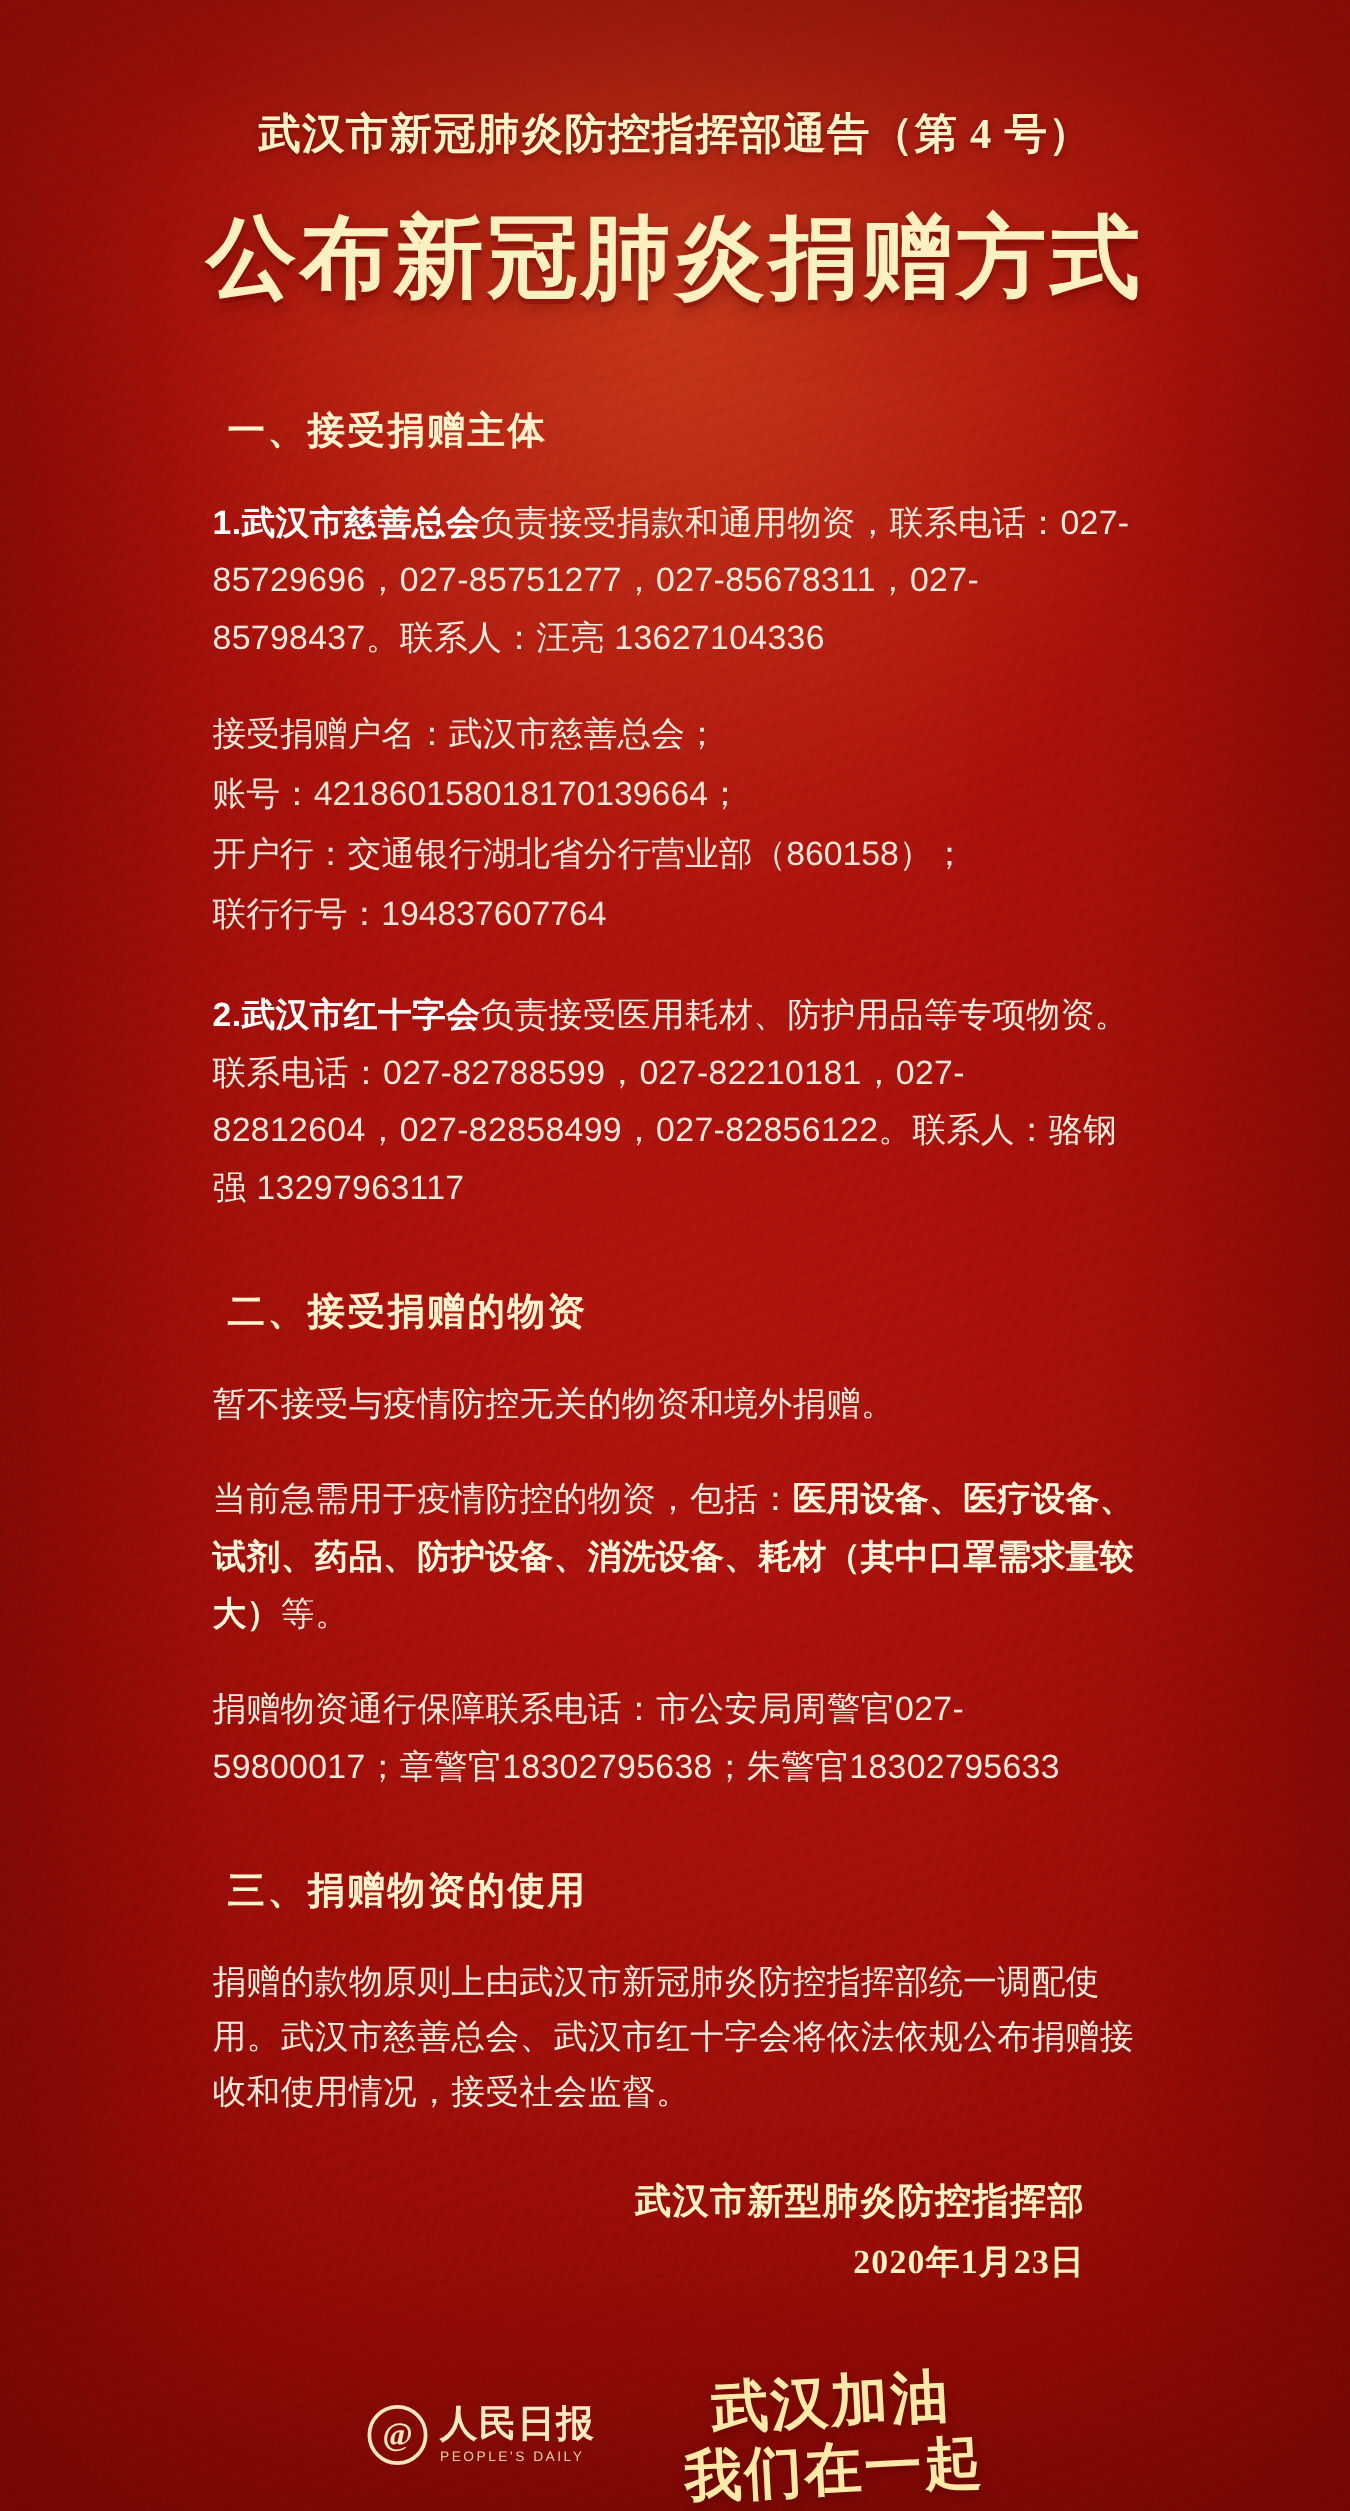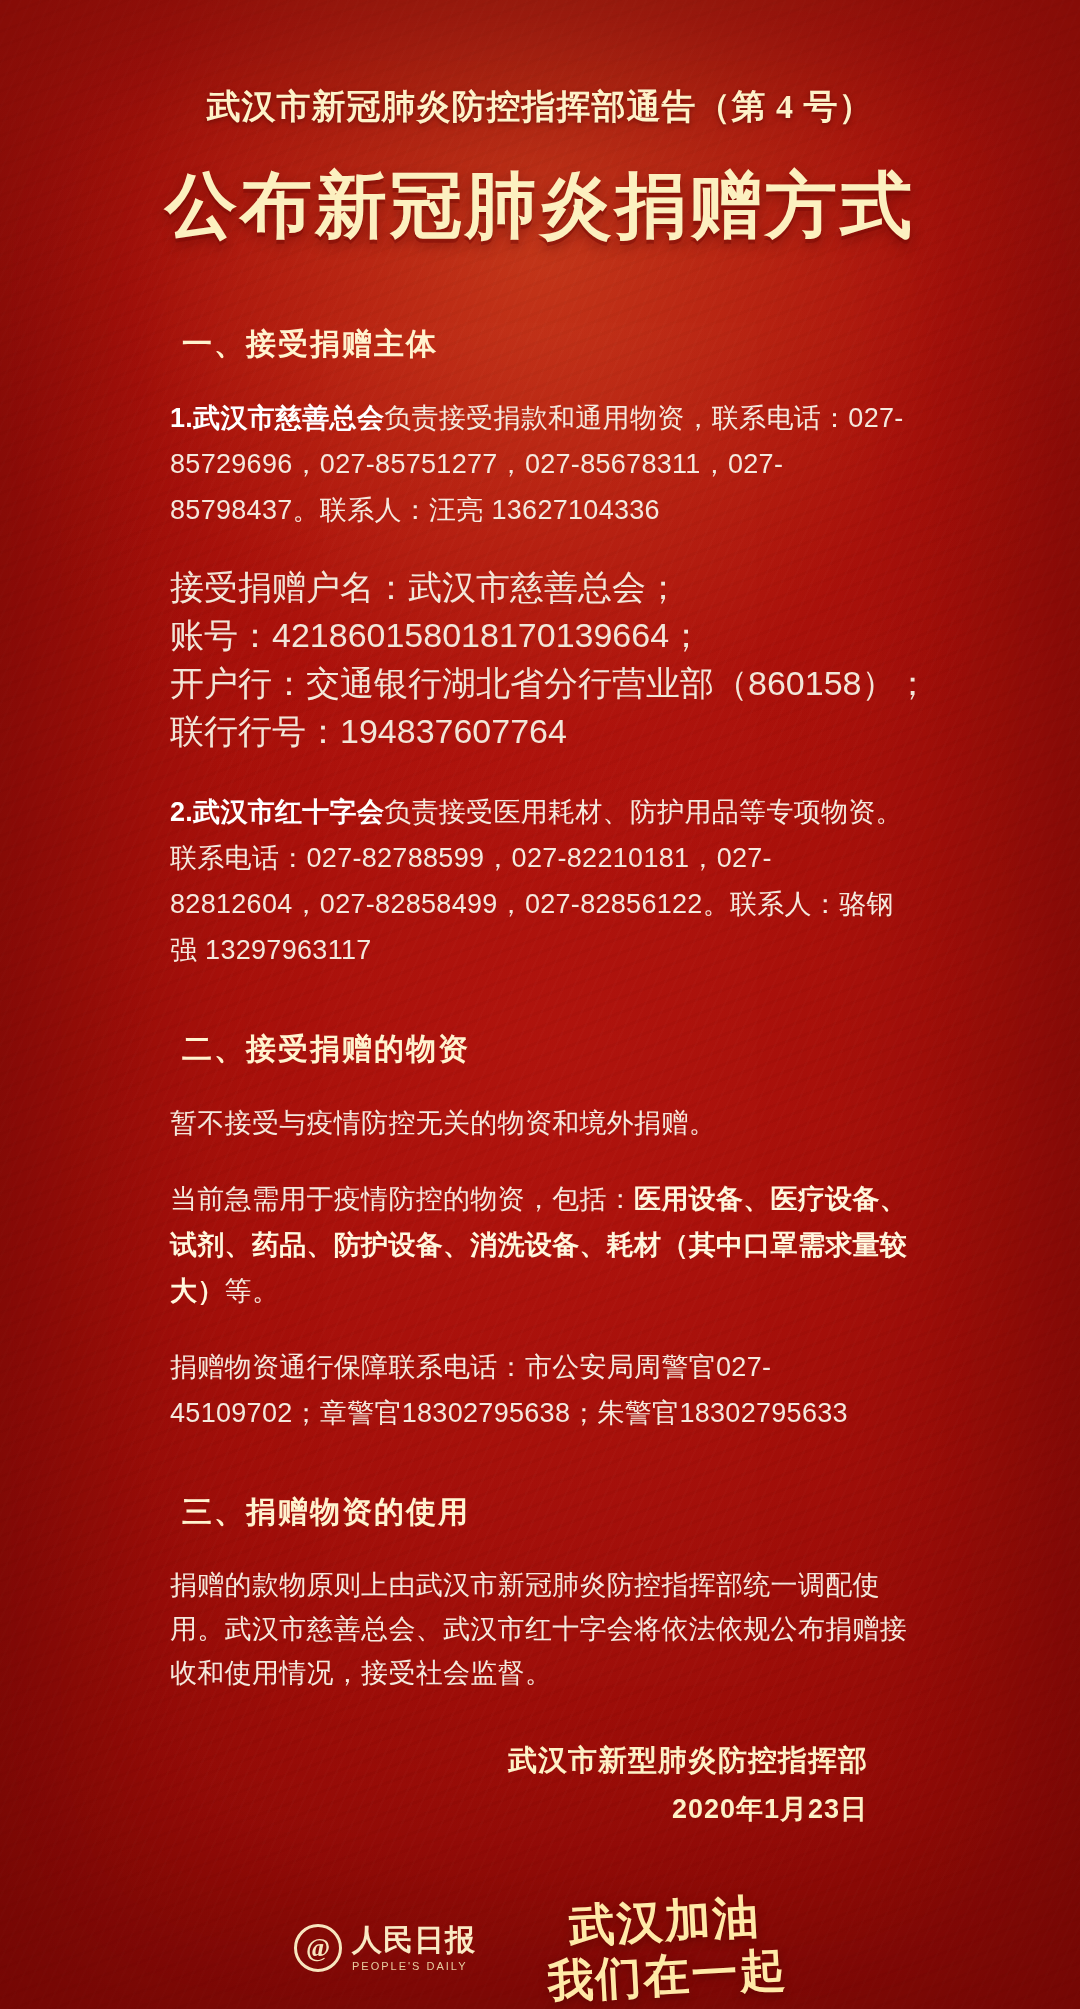--- a/index.html
+++ b/index.html
@@ -81,28 +81,28 @@
   }
   .para.tight { line-height: 44px; }
   .bold {
     font-weight: 700;
     color: #ffffff;
   }
   .hl {
     font-weight: 700;
     color: #fff7dd;
   }
-  .acct-block { font-size: 34px; line-height: 48px; margin: 0 0 34px 0; color: #f2e6d8; }
+  .acct-block { font-size: 27px; line-height: 48px; margin: 0 0 34px 0; color: #f2e6d8; }
   .acct-block div { white-space: nowrap; }
 
   
   .sign {
     margin: 46px 42px 0 0;
     text-align: right;
-    font-family: Liberation Sans, sans-serif;
+    font-family: Liberation Serif, serif;
     color: #fdf1c7;
   }
   .sign .org { font-size: 29px; font-weight: 700; letter-spacing: 1px; }
   .sign .date { font-size: 27px; font-weight: 700; margin-top: 10px; letter-spacing: 1px; }
 
   
   .logos {
     margin-top: 70px;
     display: flex;
     justify-content: center;
@@ -167,21 +167,21 @@
     </p>
 
     <h2 class="section-head spaced-top">二、接受捐赠的物资</h2>
 
     <p class="para">暂不接受与疫情防控无关的物资和境外捐赠。</p>
 
     <p class="para">
       <span>当前急需用于疫情防控的物资，包括：</span><span class="hl">医用设备、医疗设备、试剂、药品、防护设备、消洗设备、耗材（其中口罩需求量较大）</span><span>等。</span>
     </p>
 
-    <p class="para">捐赠物资通行保障联系电话：市公安局周警官027-45109702；章警官18302795638；朱警官18302795633</p>
+    <p class="para">捐赠物资通行保障联系电话：市公安局周警官027-59800017；章警官18302795638；朱警官18302795633</p>
 
     <h2 class="section-head spaced-top">三、捐赠物资的使用</h2>
 
     <p class="para tight">捐赠的款物原则上由武汉市新冠肺炎防控指挥部统一调配使用。武汉市慈善总会、武汉市红十字会将依法依规公布捐赠接收和使用情况，接受社会监督。</p>
 
     <div class="sign">
       <div class="org">武汉市新型肺炎防控指挥部</div>
       <div class="date">2020年1月23日</div>
     </div>
 

